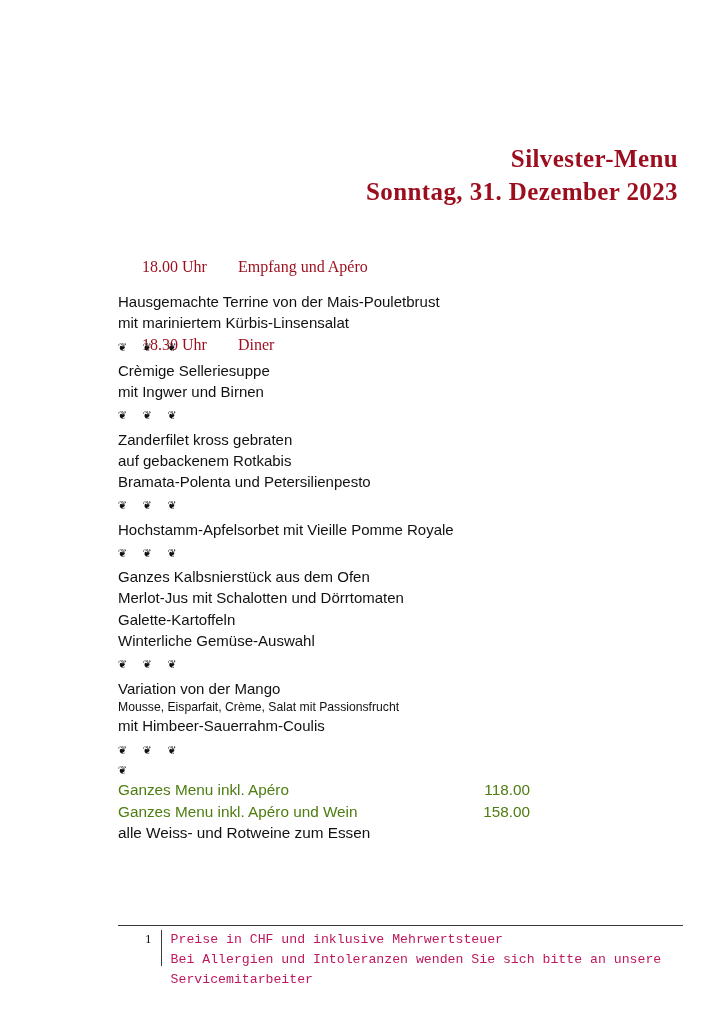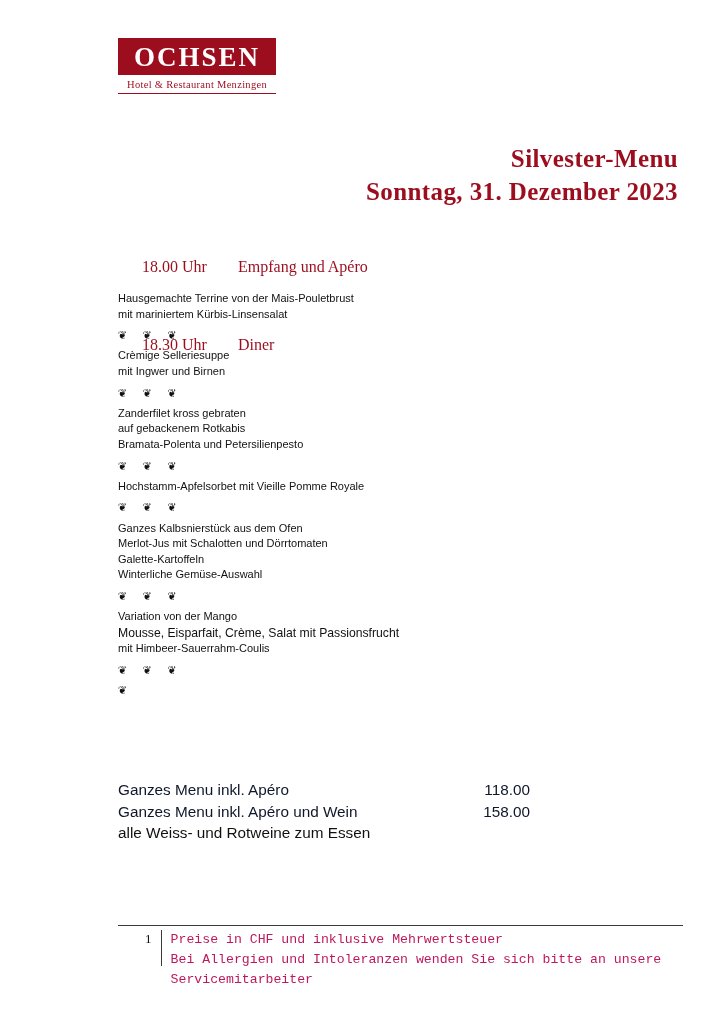--- a/index.html
+++ b/index.html
@@ -96,21 +96,21 @@
   .menu-block {
     position: absolute;
     left: 118px;
     top: 291px;
     width: 570px;
   }
   .course {
     margin: 0 0 0 0;
   }
   .course-line {
-    font-size: 11px;
+    font-size: 15px;
     line-height: 1.42;
     color: #111111;
   }
   .course-line.small {
     font-size: 12.2px;
     line-height: 1.35;
   }
   .sep {
     color: #111111;
     font-size: 11px;
@@ -124,21 +124,21 @@
   .price-block {
     position: absolute;
     left: 118px;
     top: 779px;
     width: 420px;
   }
   .price-row {
     display: flex;
     font-size: 15.3px;
     line-height: 1.42;
-    color: #0f172a;
+    color: #4d7c0f;
   }
   .price-name { width: 322px; }
   .price-val  { width: 90px; text-align: right; }
   .price-note {
     font-size: 15.3px;
     line-height: 1.42;
     color: #111111;
   }
 
   
@@ -176,26 +176,20 @@
     font-size: 13.2px;
     line-height: 1.52;
     color: #be185d;
   }
 </style>
 </head>
 <body>
 
 <div class="page">
 
-  <div class="logo-block">
-    <div class="logo-bar">
-      <span class="logo-word">OCHSEN</span>
-    </div>
-    <span class="logo-sub">Hotel &amp; Restaurant Menzingen</span>
-  </div>
 
   <div class="title-block">
     <div class="title-line">Silvester-Menu</div>
     <div class="title-line">Sonntag, 31. Dezember 2023</div>
   </div>
 
   <div class="times-block">
     <div class="time-row">
       <span class="time-label">18.00 Uhr</span><span>Empfang und Apéro</span>
     </div>

